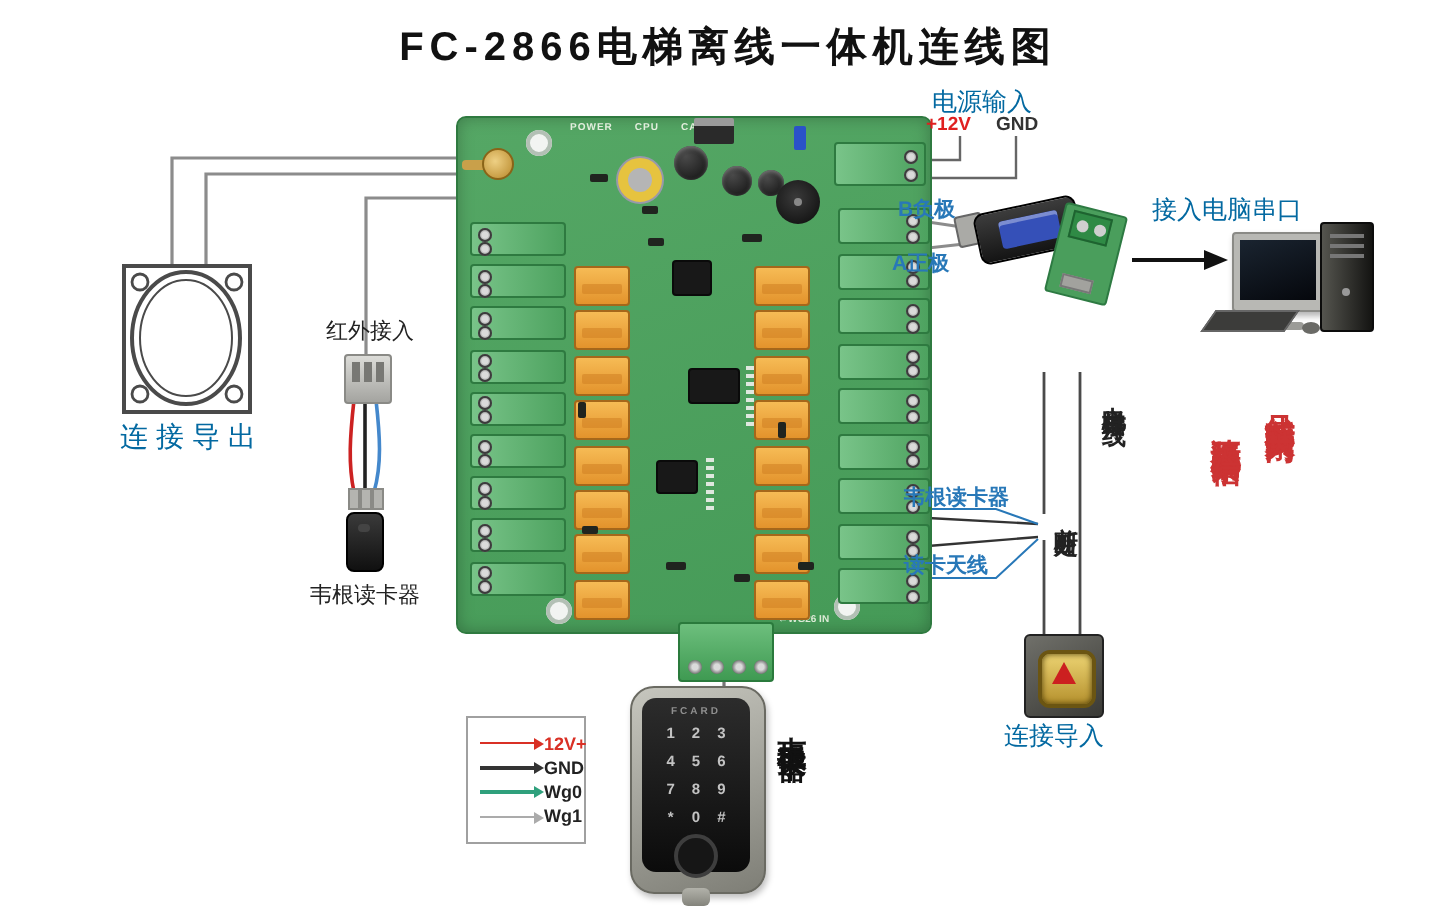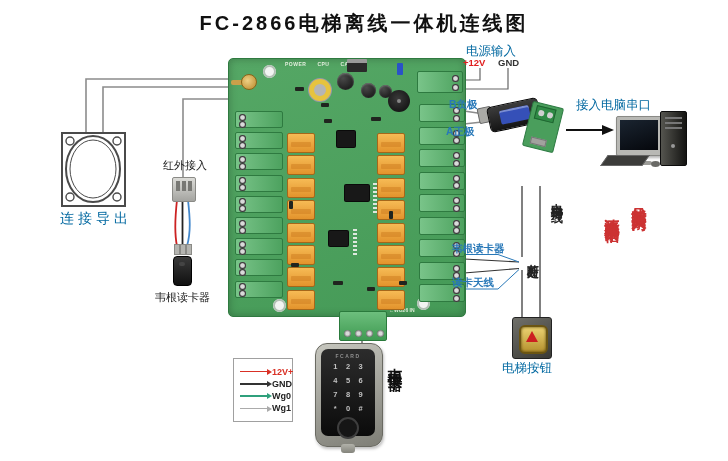--- a/index.html
+++ b/index.html
@@ -390,21 +390,21 @@
   <div class="abs lbl-blue" style="left:452px;top:242px">韦根读卡器</div>
   <div class="abs lbl-blue" style="left:452px;top:276px">读卡天线</div>
   <div class="abs vtext v-note" style="left:602px;top:207px">请将电梯其中的一条信</div>
   <div class="abs vtext v-note" style="left:629px;top:195px">号线剪断后接入门禁内</div>
 
   <div class="abs elev-btn">
     <div class="gold">
       <div class="tri"></div>
     </div>
   </div>
-  <div class="abs lbl" style="left:502px;top:360px">电梯按钮</div>
+  <div class="abs lbl" style="left:502px;top:360px">连接导入</div>
 
   <div class="abs legend" id="wire-legend">
       <div class="leg-row">
         <span class="leg-line" style="--c: #d93025;"></span>
         <span class="leg-label" style="color: rgb(217, 48, 37);">12V+</span>
       </div>
       <div class="leg-row">
         <span class="leg-line" style="--c: #333333;"></span>
         <span class="leg-label" style="color: rgb(34, 34, 34);">GND</span>
       </div>

